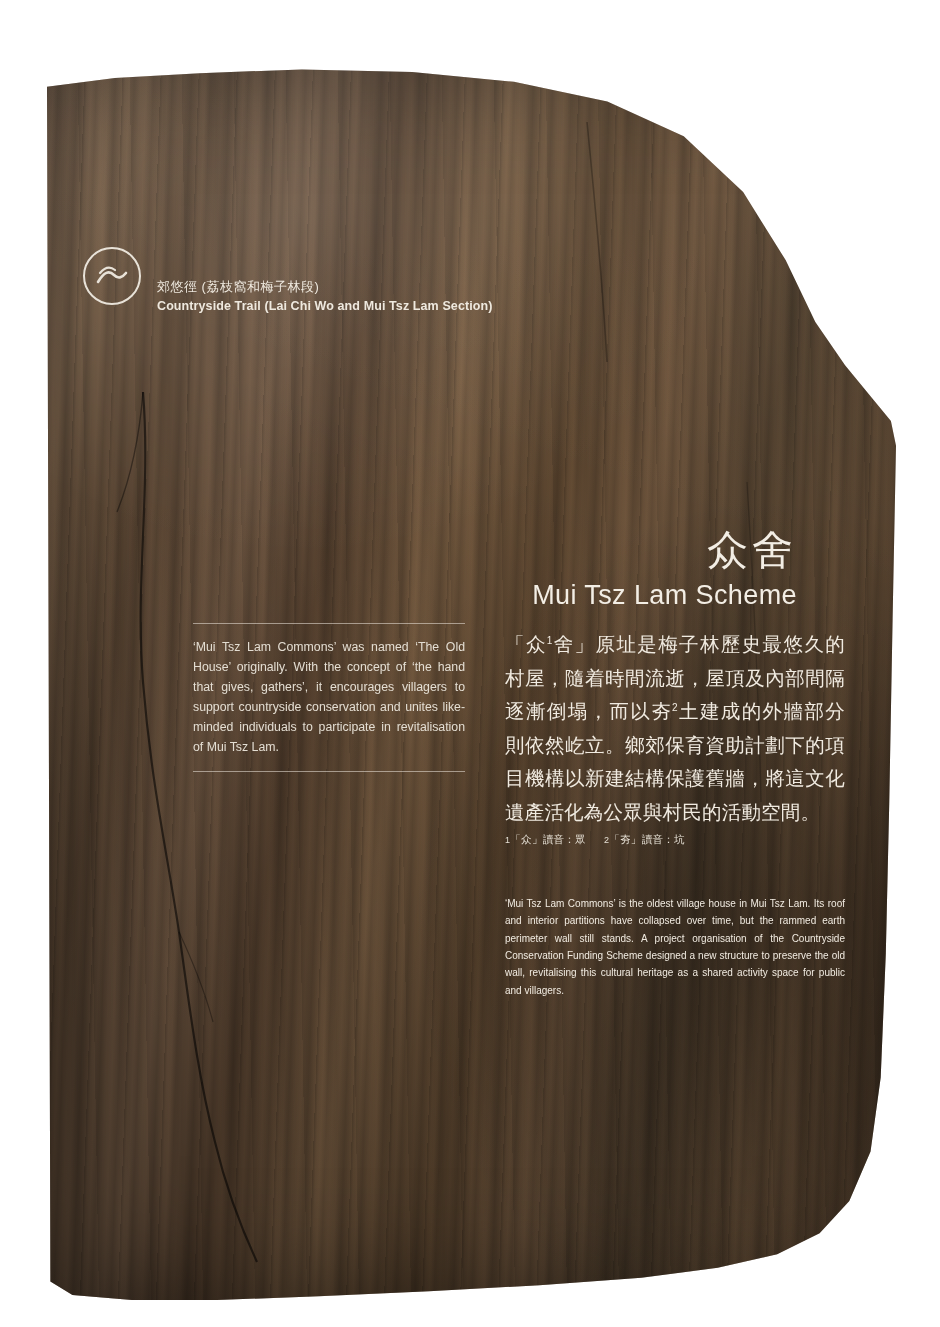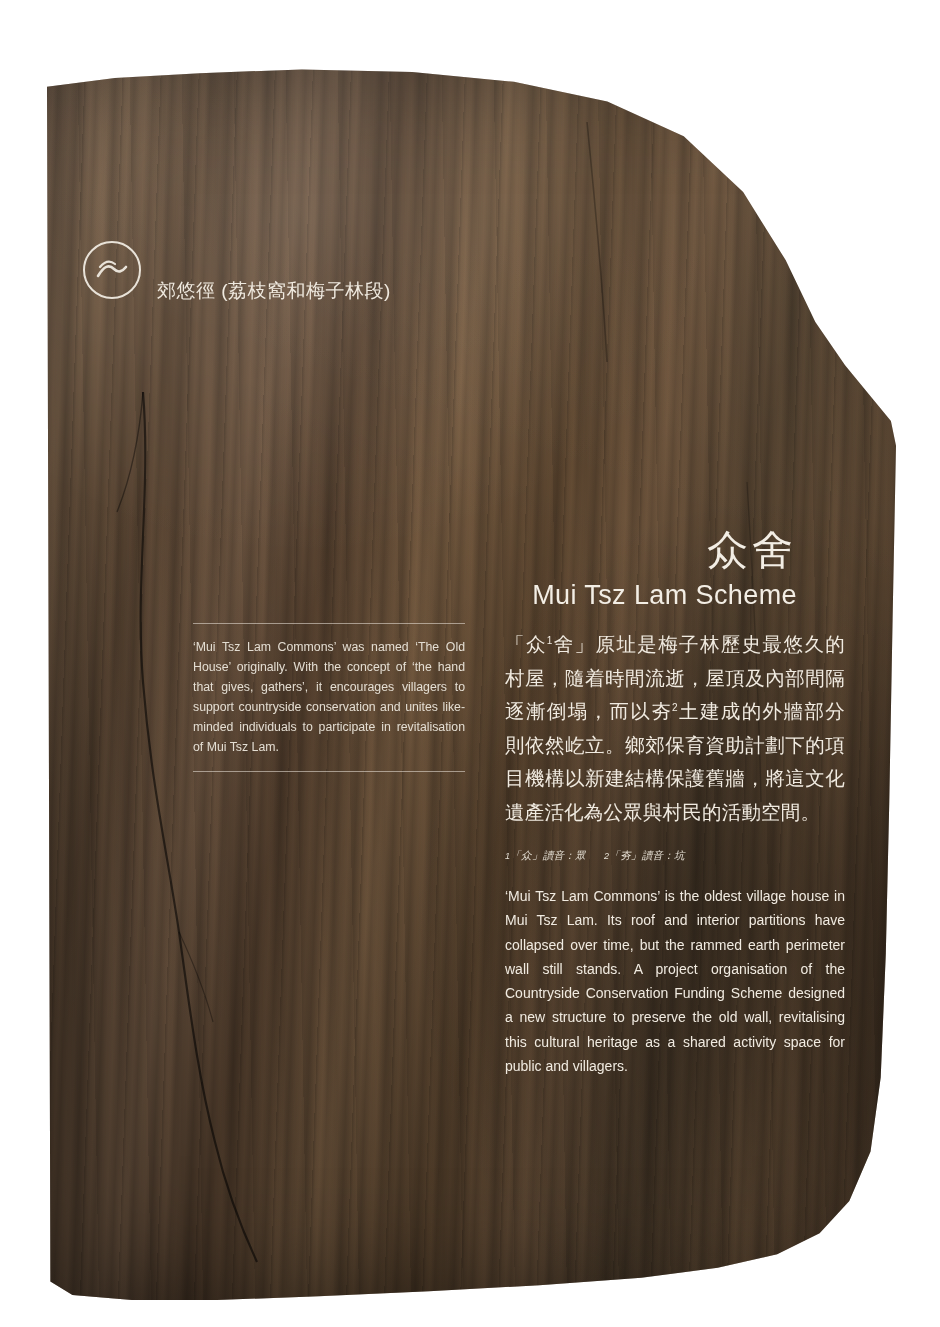--- a/index.html
+++ b/index.html
@@ -127,21 +127,21 @@
     border: 2px solid #e8e2d8;
     border-radius: 50%;
     display: flex;
     align-items: center;
     justify-content: center;
     flex: 0 0 auto;
   }
   #header-text { line-height: 1.35; }
   .trail-zh {
     color: #efe9df;
-    font-size: 19px;
+    font-size: 13px;
     letter-spacing: 0.5px;
     white-space: nowrap;
     margin-top: 41px;
   }
   .trail-en {
     color: #efe9df;
     font-size: 12.5px;
     font-weight: bold;
     letter-spacing: 0.1px;
     white-space: nowrap;
@@ -218,31 +218,30 @@
     text-align: justify;
     text-align-last: left;
     letter-spacing: 0.2px;
   }
   #right-zh sup {
     font-size: 10px;
     vertical-align: super;
     line-height: 0;
   }
   #footnote {
-    margin-top: 20px;
+    margin-top: 4px;
     font-size: 10.5px;
     color: #e6e0d5;
     letter-spacing: 0.3px;
-    font-style: italic;
   }
   #footnote .fn-num { font-size: 9px; }
   #footnote .fn-gap { display: inline-block; width: 18px; }
   #right-en {
-    margin-top: 21px;
-    font-size: 14px;
+    margin-top: 48px;
+    font-size: 10px;
     line-height: 1.73;
     text-align: justify;
     text-align-last: left;
     color: #f1ebe1;
   }
 </style>
 </head>
 <body>
 
 <div id="board">
@@ -257,20 +256,21 @@
 
   <div id="header">
     <div id="logo-mark">
       <svg width="32" height="24" viewBox="0 0 32 24" aria-hidden="true">
         <path d="M2 18 C 8 8, 13 6, 18 11 C 22 15, 26 14, 30 9" stroke="#e8e2d8" stroke-width="2.6" fill="none" stroke-linecap="round"></path>
         <path d="M4 9 C 9 3, 14 2, 19 6" stroke="#e8e2d8" stroke-width="2.2" fill="none" stroke-linecap="round"></path>
       </svg>
     </div>
     <div id="header-text">
       <div class="trail-zh">郊悠徑 (荔枝窩和梅子林段)</div>
+      <div class="trail-en">Countryside Trail (Lai Chi Wo and Mui Tsz Lam Section)</div>
     </div>
   </div>
 
   <div id="titles">
     <div id="title-zh">众舍</div>
     <div id="title-en">Mui Tsz Lam Scheme</div>
   </div>
 
   <div id="left-block">
     <div class="rule"></div>

